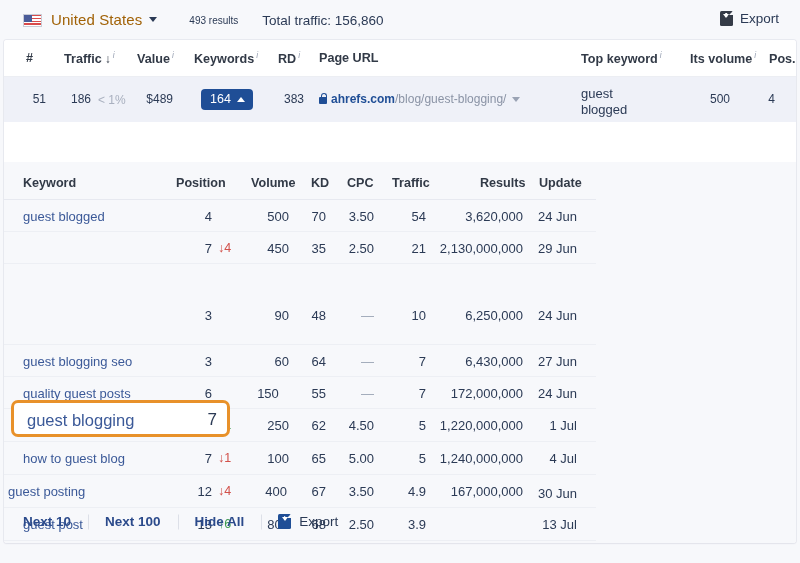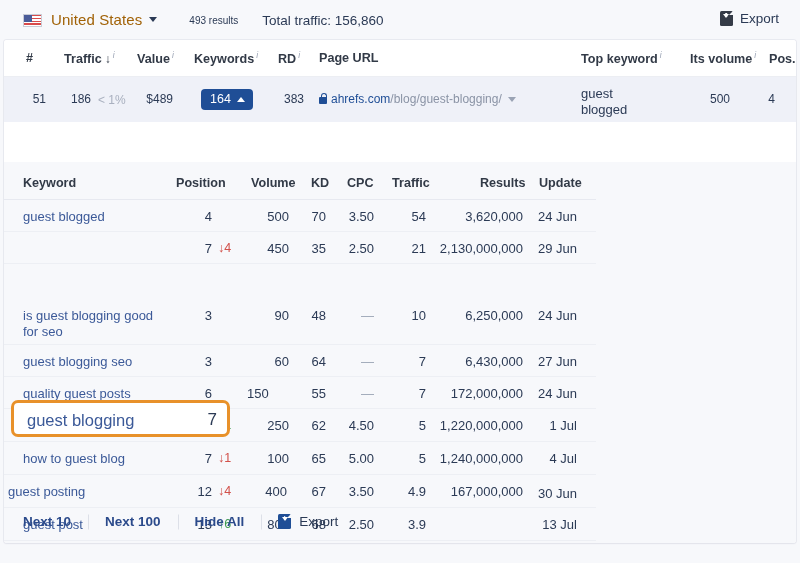--- a/index.html
+++ b/index.html
@@ -110,21 +110,21 @@
   .lock {
     display: inline-block; width: 8px; height: 7px; background: #1f4e96;
     border-radius: 1px; position: relative; margin-right: 4px;
     vertical-align: -1px;
   }
   .lock::before {
     content: ""; position: absolute; left: 1.6px; top: -4px;
     width: 4.8px; height: 4.5px; border: 1.4px solid #1f4e96;
     border-bottom: none; border-radius: 3px 3px 0 0;
   }
-  .url-dom { color: #1f4e96; font-weight: normal; }
+  .url-dom { color: #1f4e96; font-weight: bold; }
   .url-path { color: #8a93a5; }
   .url-caret {
     display: inline-block; margin-left: 6px;
     width: 0; height: 0; border-left: 4px solid transparent;
     border-right: 4px solid transparent; border-top: 5px solid #9aa3b4;
     vertical-align: middle;
   }
   .topkw { position: absolute; font-size: 13px; color: #2b3a55; width: 70px;
            line-height: 16px; }
 
@@ -279,21 +279,20 @@
               <span class="kcell delta-dn" style="left:214px;top:9px;">↓4</span>
               <span class="kcell " style="left:243px;top:9px;width:42px;text-align:right;">450</span>
               <span class="kcell " style="left:298px;top:9px;width:24px;text-align:right;">35</span>
               <span class="kcell " style="left:335px;top:9px;width:35px;text-align:right;">2.50</span>
               <span class="kcell " style="left:383px;top:9px;width:39px;text-align:right;">21</span>
               <span class="kcell " style="left:430px;top:9px;width:89px;text-align:right;">2,130,000,000</span>
               <span class="kcell " style="left:525px;top:9px;width:48px;text-align:right;">29 Jun</span>
             </div>
             <div class="krow" style="height: 36px; visibility: hidden;"></div>
             <div class="krow" style="height: 45px;">
-              <span class="kcell kw" style="left: 19px; top: 8px; width: 140px;">is guest blogging good for seo</span>
               <span class="kcell " style="left:172px;top:8px;width:36px;text-align:right;">3</span>
               <span class="kcell " style="left:243px;top:8px;width:42px;text-align:right;">90</span>
               <span class="kcell " style="left:298px;top:8px;width:24px;text-align:right;">48</span>
               <span class="kcell dash" style="left:335px;top:8px;width:35px;text-align:right;">—</span>
               <span class="kcell " style="left:383px;top:8px;width:39px;text-align:right;">10</span>
               <span class="kcell " style="left:430px;top:8px;width:89px;text-align:right;">6,250,000</span>
               <span class="kcell " style="left:525px;top:8px;width:48px;text-align:right;">24 Jun</span>
             </div>
             <div class="krow" style="height: 32px;">
               <span class="kcell kw" style="left:19px;top:9px;">guest blogging seo</span>
@@ -301,21 +300,21 @@
               <span class="kcell " style="left:243px;top:9px;width:42px;text-align:right;">60</span>
               <span class="kcell " style="left:298px;top:9px;width:24px;text-align:right;">64</span>
               <span class="kcell dash" style="left:335px;top:9px;width:35px;text-align:right;">—</span>
               <span class="kcell " style="left:383px;top:9px;width:39px;text-align:right;">7</span>
               <span class="kcell " style="left:430px;top:9px;width:89px;text-align:right;">6,430,000</span>
               <span class="kcell " style="left:525px;top:9px;width:48px;text-align:right;">27 Jun</span>
             </div>
             <div class="krow" style="height: 32px;">
               <span class="kcell kw" style="left:19px;top:9px;">quality guest posts</span>
               <span class="kcell " style="left:172px;top:9px;width:36px;text-align:right;">6</span>
-              <span class="kcell " style="left:243px;top:9px;width:42px;text-align:left;">150</span>
+              <span class="kcell " style="left:243px;top:9px;width:42px;text-align:center;">150</span>
               <span class="kcell " style="left:298px;top:9px;width:24px;text-align:right;">55</span>
               <span class="kcell dash" style="left:335px;top:9px;width:35px;text-align:right;">—</span>
               <span class="kcell " style="left:383px;top:9px;width:39px;text-align:right;">7</span>
               <span class="kcell " style="left:430px;top:9px;width:89px;text-align:right;">172,000,000</span>
               <span class="kcell " style="left:525px;top:9px;width:48px;text-align:right;">24 Jun</span>
             </div>
             <div class="krow" style="height: 33px;">
               <span class="kcell kw" style="left:19px;top:9px;">guest blog</span>
               <span class="kcell " style="left:172px;top:9px;width:36px;text-align:right;">8</span>
               <span class="kcell delta-up" style="left:214px;top:9px;">↑1</span>

